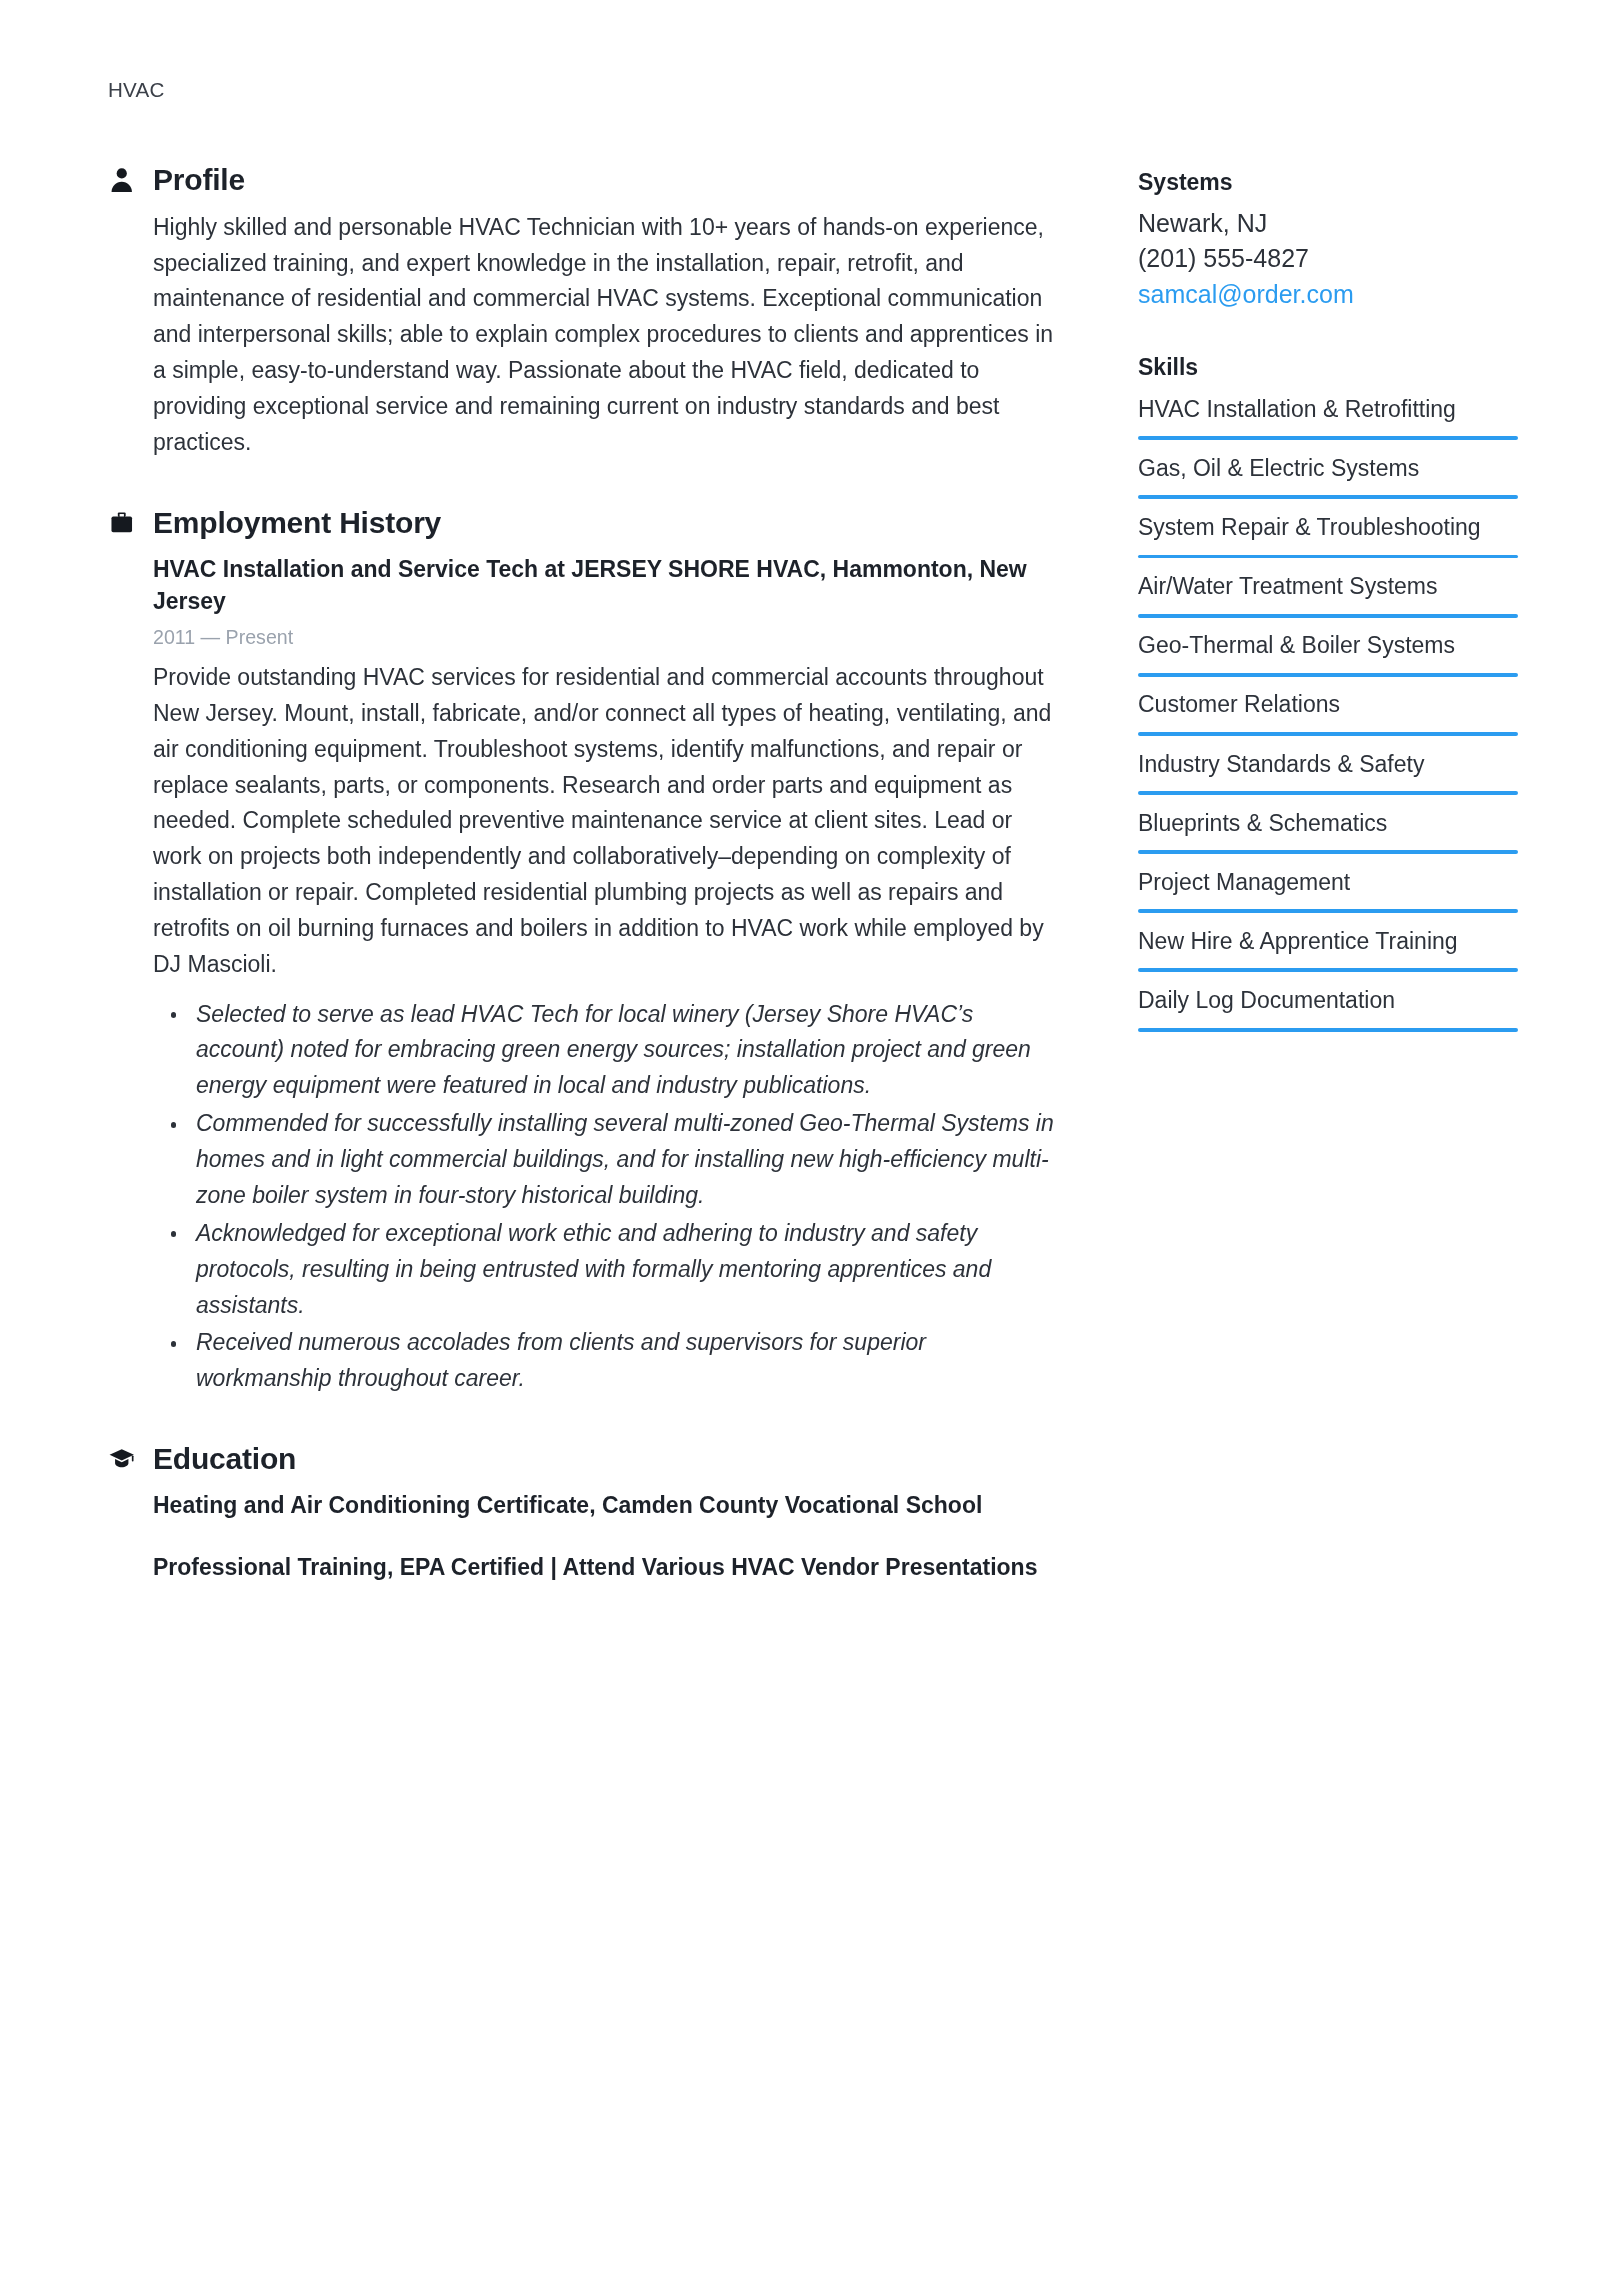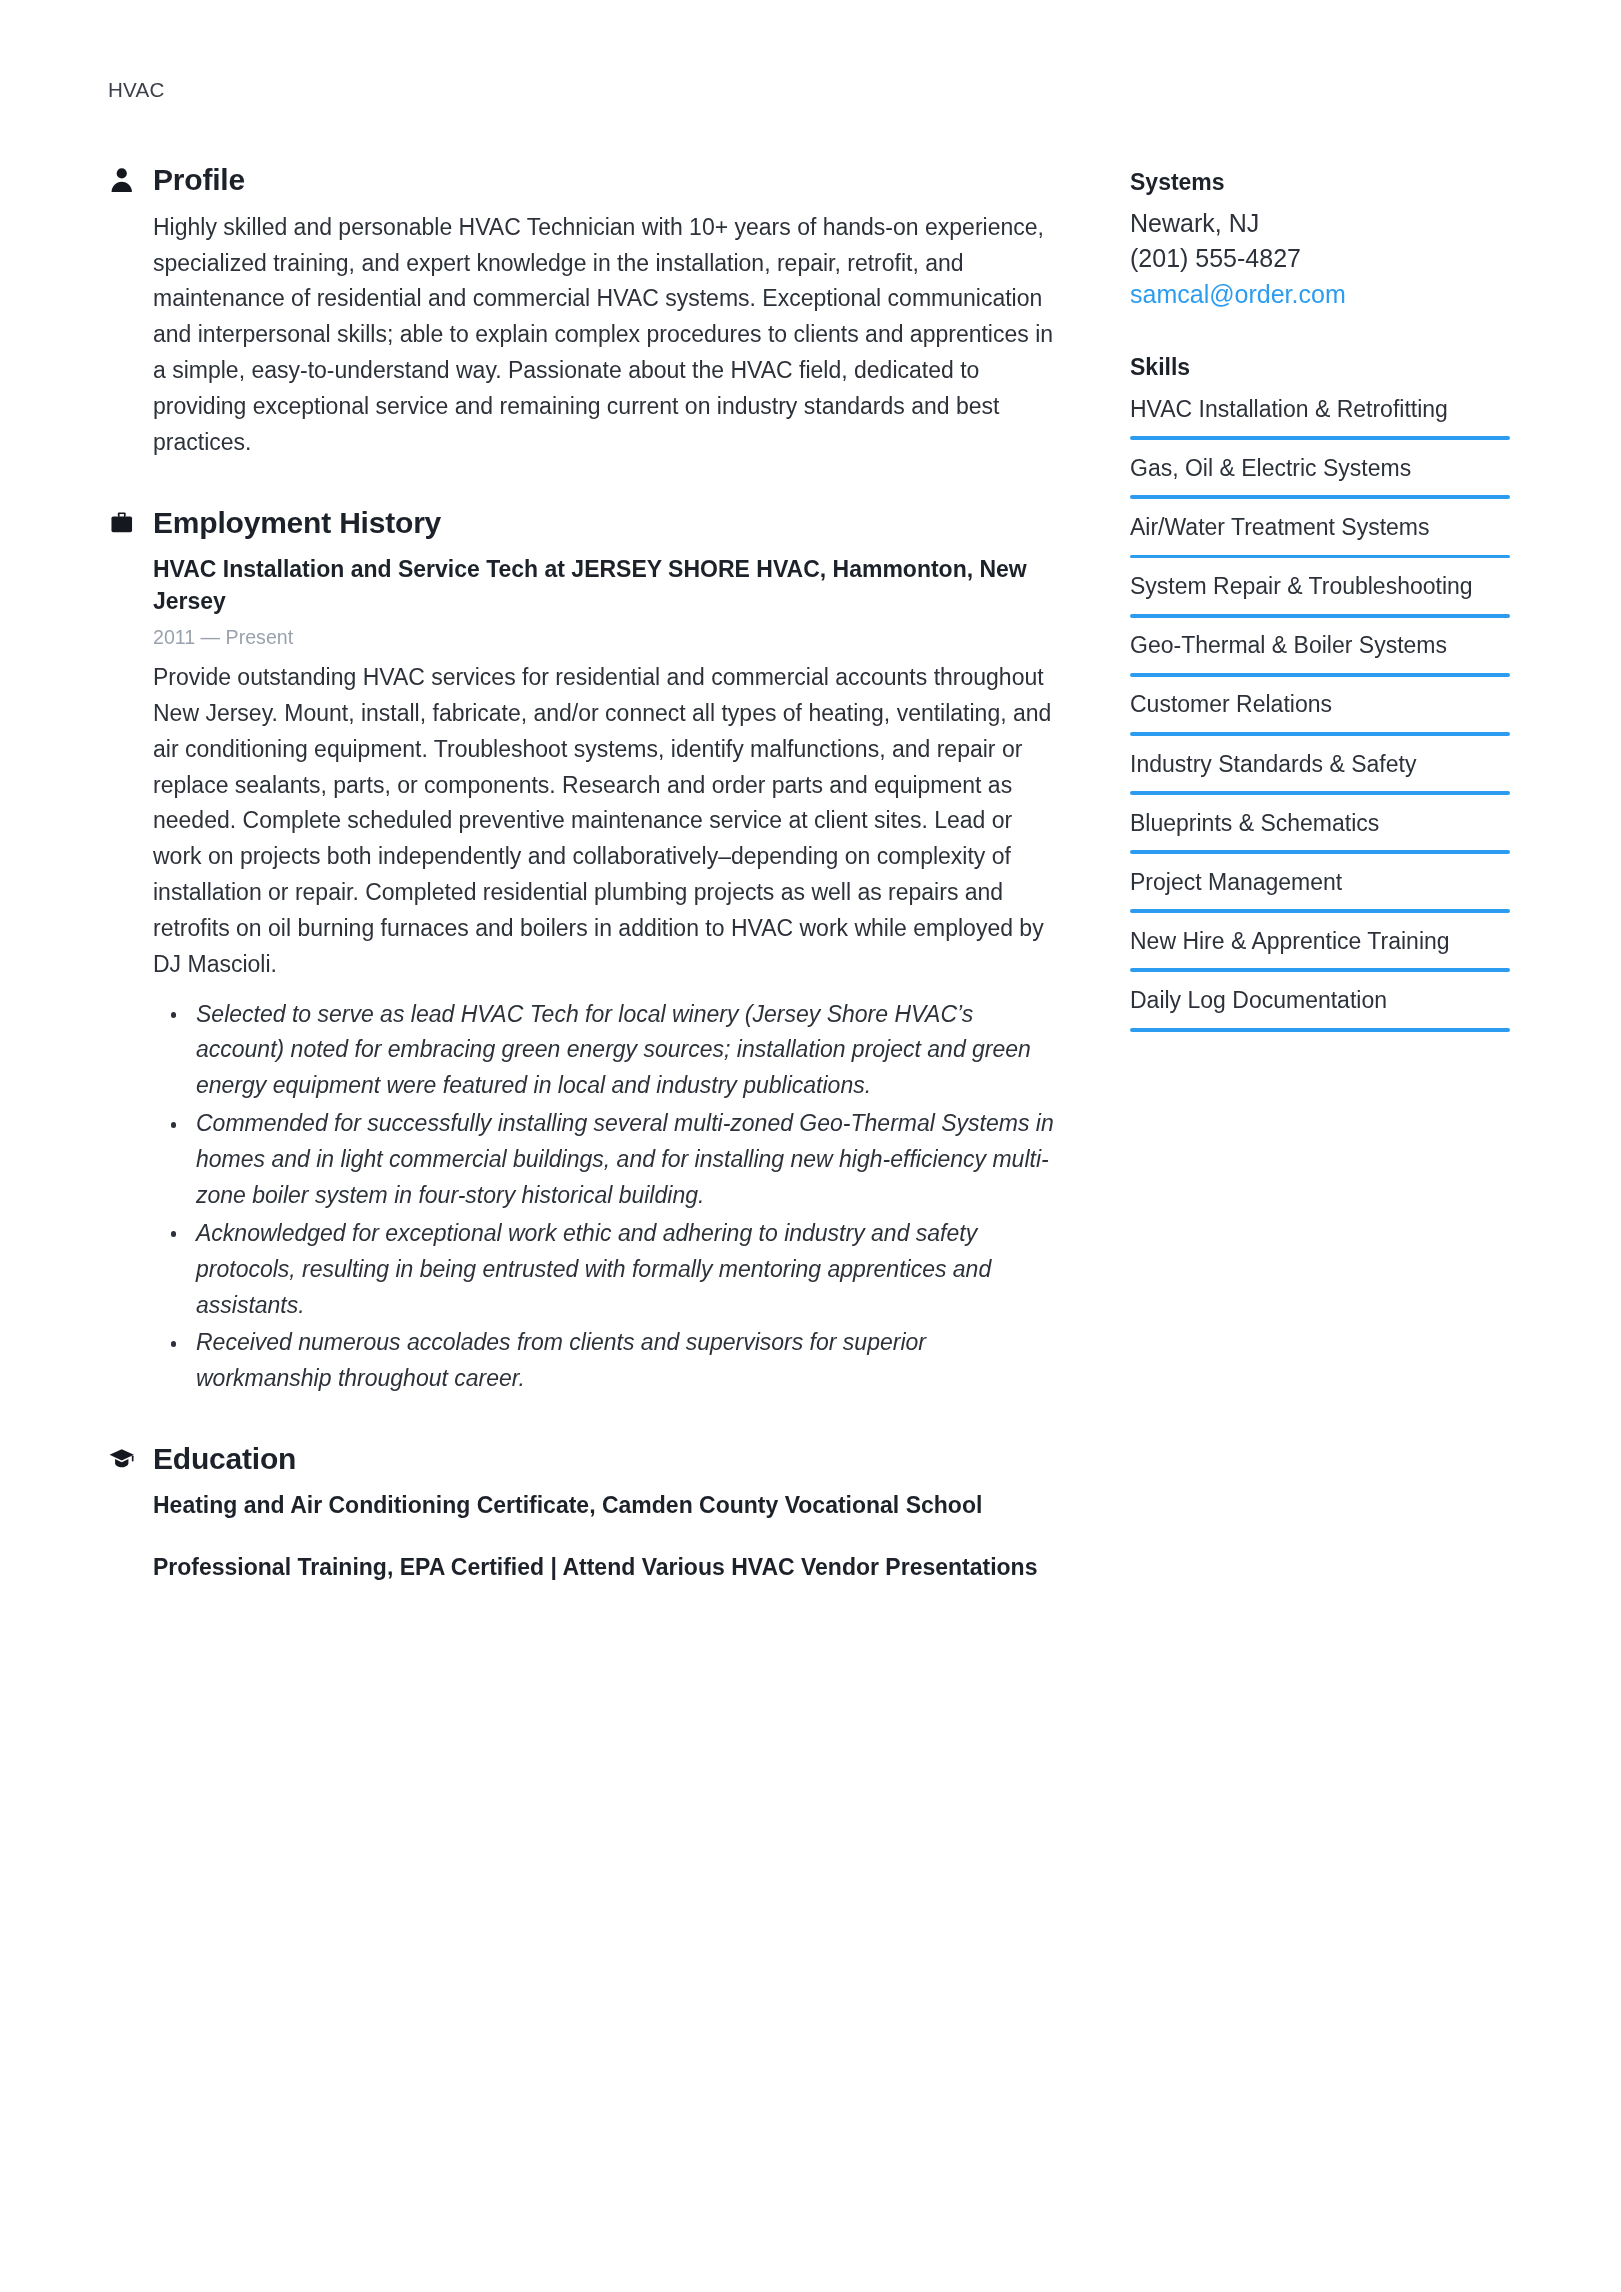--- a/index.html
+++ b/index.html
@@ -40,21 +40,21 @@
     font-weight: 400;
     color: #3b4049;
     letter-spacing: 0.2px;
     margin: 0;
   }
 
   
   .body-grid {
     display: flex;
     align-items: flex-start;
-    gap: 4px;
+    gap: 12px;
   }
   .col-main {
     width: 946px;
     flex: 0 0 946px;
   }
   .col-side {
     flex: 1 1 auto;
     padding-left: 72px;
     padding-top: 4.9px;
   }
@@ -283,25 +283,25 @@
 
         <div class="skill-item">
           <p class="skill-label">HVAC Installation &amp; Retrofitting</p>
           <div class="skill-bar"></div>
         </div>
         <div class="skill-item">
           <p class="skill-label">Gas, Oil &amp; Electric Systems</p>
           <div class="skill-bar"></div>
         </div>
         <div class="skill-item">
+          <p class="skill-label">System Repair &amp; Troubleshooting</p>
+          <div class="skill-bar"></div>
+        </div>
+        <div class="skill-item">
           <p class="skill-label">Air/Water Treatment Systems</p>
-          <div class="skill-bar"></div>
-        </div>
-        <div class="skill-item">
-          <p class="skill-label">System Repair &amp; Troubleshooting</p>
           <div class="skill-bar"></div>
         </div>
         <div class="skill-item">
           <p class="skill-label">Geo-Thermal &amp; Boiler Systems</p>
           <div class="skill-bar"></div>
         </div>
         <div class="skill-item">
           <p class="skill-label">Customer Relations</p>
           <div class="skill-bar"></div>
         </div>

